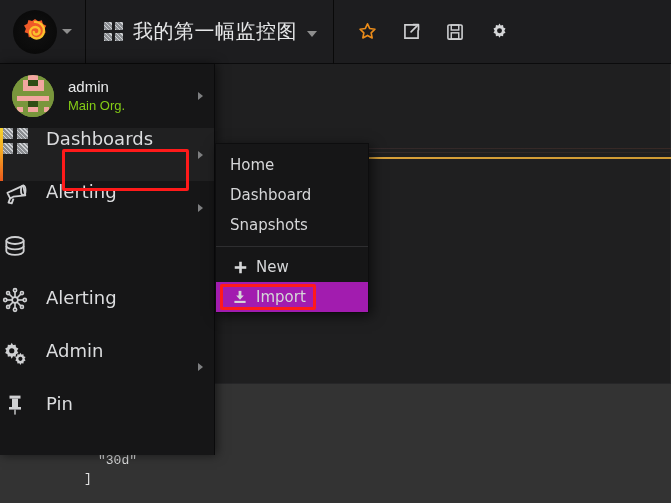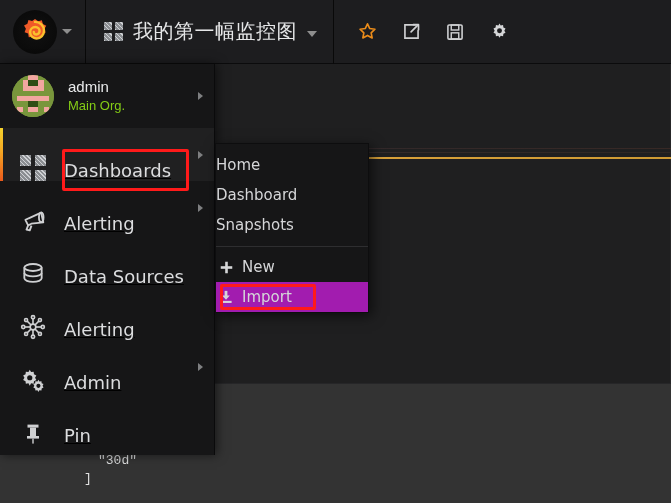--- a/index.html
+++ b/index.html
@@ -112,22 +112,22 @@
   .user-meta { padding-left: 14px; line-height: 1.15; }
   .user-name { font-size: 15px; color: #e8e9ea; }
   .user-org { font-size: 13px; color: #84cc16; margin-top: 3px; }
   .row-caret {
     position: absolute; right: 11px; top: 50%; transform: translateY(-50%);
     width:0;height:0;border-top:4px solid transparent;
     border-bottom:4px solid transparent;border-left:5px solid #7e7f81;
   }
 
   .nav-item {
-    display:flex; align-items:flex-end; height: 53px; position: relative;
-    padding-left: 18px; cursor: pointer; text-decoration: underline;
+    display:flex; align-items:flex-start; height: 53px; position: relative;
+    padding-left: 0; cursor: pointer;
   }
   .nav-item .ico { width: 30px; flex: 0 0 30px; display:flex;
     align-items:center; justify-content:center; }
   .nav-item .lbl {
     padding-left: 16px; font-size: 18px; color: #dcdddf;
     font-family: "DejaVu Sans", "Liberation Sans", sans-serif;
   }
   .nav-item.active { background: #202021; }
   .nav-item.active::before {
     content:""; position:absolute; left:0; top:0; width:3px; height:100%;
@@ -142,21 +142,21 @@
   #redbox-dashboards { left: 62px; top: 149px; width: 127px; height: 42px; }
   #redbox-import    { left: 220px; top: 284px; width: 96px; height: 26px; }
 
   
   .flyout {
     position: absolute; left: 215px; top: 143px; width: 154px; height: 170px;
     background: #161617; border: 1px solid #0d0d0e;
     box-shadow: 3px 3px 12px rgba(0,0,0,.6);
   }
   .fly-item {
-    display:flex; align-items:center; height: 30px; 
+    display:flex; align-items:center; height: 30px; padding-left: 14px;
     font-size: 15px; color: #d5d6d8; cursor: pointer;
     font-family: "DejaVu Sans", "Liberation Sans", sans-serif;
   }
   .fly-item.hl { background: #a21caf; }
   .fly-sep { height: 1px; background: #2e2e30; margin: 6px 0 5px 0; }
   .fly-item .fico { width: 20px; flex:0 0 20px; display:flex;
     align-items:center; justify-content:center; margin-right: 6px; }
 
   .sr { position:absolute; width:1px; height:1px; overflow:hidden; clip:rect(0 0 0 0); }
 </style>
@@ -292,21 +292,20 @@
     </div>
 
     <div class="nav-item">
       <span class="ico">
         <svg width="26" height="26" viewBox="0 0 24 24" aria-hidden="true">
           <ellipse cx="12" cy="6" rx="8" ry="3.2" fill="none" stroke="#cfd0d2" stroke-width="1.7"></ellipse>
           <path d="M4 6v5c0 1.8 3.6 3.2 8 3.2s8-1.4 8-3.2V6" fill="none" stroke="#cfd0d2" stroke-width="1.7"></path>
           <path d="M4 11v5c0 1.8 3.6 3.2 8 3.2s8-1.4 8-3.2v-5" fill="none" stroke="#cfd0d2" stroke-width="1.7"></path>
         </svg>
       </span>
-      <span class="lbl">Data Sources</span>
     </div>
 
     <div class="nav-item">
       <span class="ico">
         <svg width="26" height="26" viewBox="0 0 24 24" aria-hidden="true">
           <g stroke="#cfd0d2" stroke-width="1.5" fill="none">
             <circle cx="12" cy="12" r="2.6"></circle>
             <g>
               <path d="M12 9.4V4"></path>
                 <path d="M12 14.6V20"></path>

